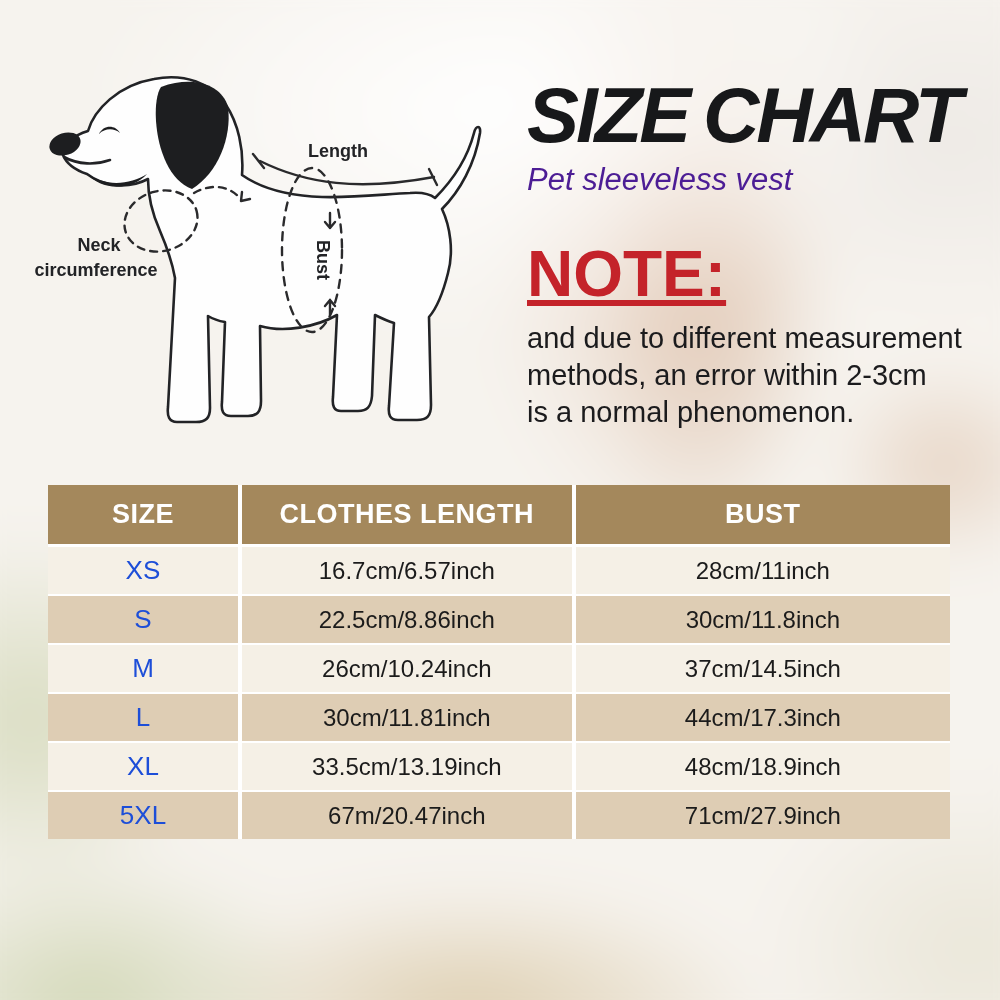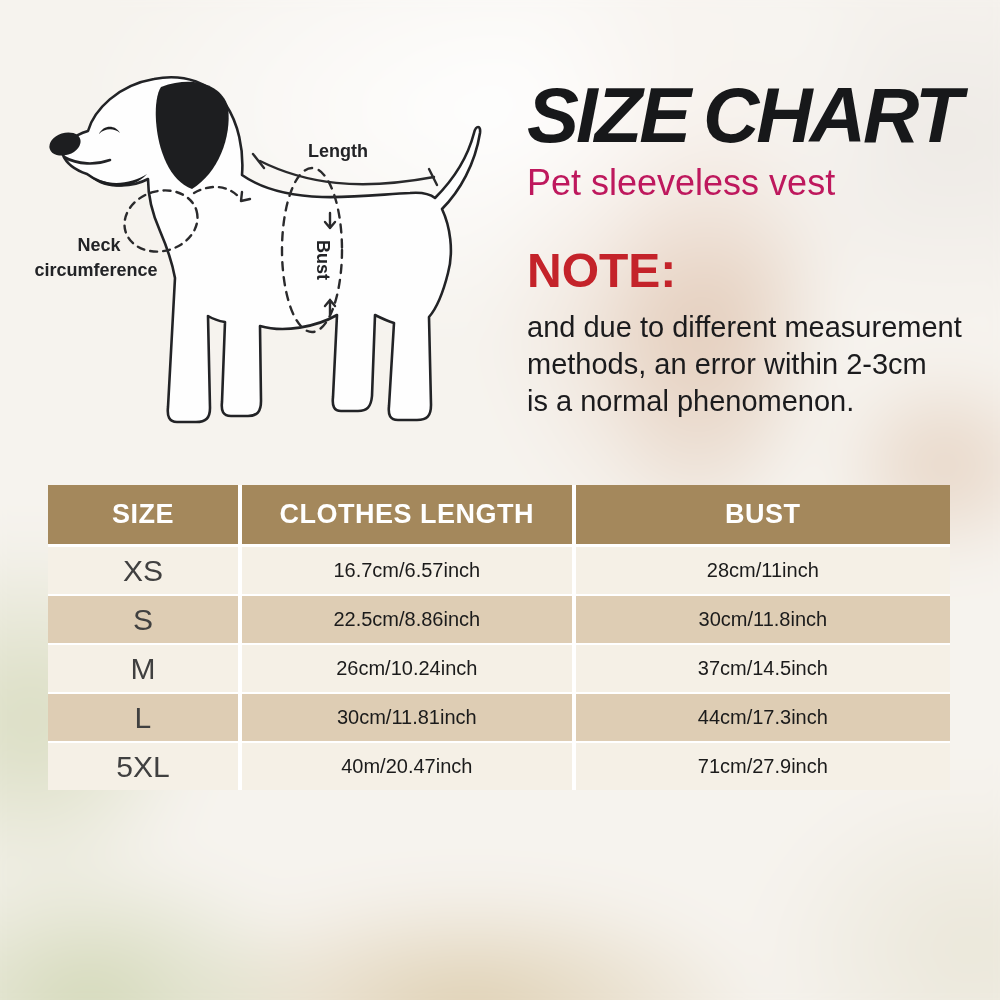--- a/index.html
+++ b/index.html
@@ -25,38 +25,38 @@
   }
   .dog-wrap{position:absolute;left:29px;top:65px;width:475px;height:420px;}
   .dog-wrap svg{display:block;width:100%;height:100%;}
   .svg-label{font-family:"Liberation Sans",sans-serif;font-weight:bold;font-size:18px;fill:#222326;}
 
   .right-col{position:absolute;left:527px;top:68px;width:455px;margin-top:8px;}
   .title{
     font-size:78px;font-weight:bold;font-style:italic;line-height:1;
     letter-spacing:-3px;word-spacing:-4px;color:#17181a;white-space:nowrap;
   }
-  .subtitle{font-size:36px;line-height:1.15;margin-top:8px;color:#be185d;}
-  .note-label{margin-top:44px;font-size:48px;line-height:1;font-weight:bold;color:#C4232A;}
+  .subtitle{font-size:31px;line-height:1.15;margin-top:8px;color:#4c1d95;font-style:italic;}
+  .note-label{margin-top:44px;font-size:64px;line-height:1;font-weight:bold;color:#C4232A;text-decoration:underline;}
   .note-text{margin-top:14px;font-size:29px;line-height:37px;color:#1b1b1d;}
 
   table.size-table{
     position:absolute;left:48px;top:485px;width:902px;
     border-collapse:separate;border-spacing:0;table-layout:fixed;
   }
   table.size-table th{
     height:57px;background:#A4885C;color:#FFFFFF;
     font-size:27px;font-weight:bold;letter-spacing:0.5px;
     text-align:center;vertical-align:middle;
   }
   table.size-table td{
     height:45px;text-align:center;vertical-align:middle;
-    font-size:20px;color:#1b1b1b;
+    font-size:24px;color:#1b1b1b;
   }
-  table.size-table td.size-cell{font-size:30px;color:#404040;}
+  table.size-table td.size-cell{font-size:26px;color:#1d4ed8;}
   table.size-table th:nth-child(-n+2),
   table.size-table td:nth-child(-n+2){border-right:4px solid #fff;}
   table.size-table th{border-bottom:3px solid #fff;}
   table.size-table td{border-bottom:2px solid #fff;}
   table.size-table tbody tr:last-child td{border-bottom:none;}
   table.size-table tbody tr:nth-child(odd){background:#F5F0E6;}
   table.size-table tbody tr:nth-child(even){background:#DECDB4;}
 </style>
 </head>
 <body>
@@ -148,19 +148,24 @@
         <td class="size-cell">M</td>
         <td>26cm/10.24inch</td>
         <td>37cm/14.5inch</td>
       </tr>
       <tr>
         <td class="size-cell">L</td>
         <td>30cm/11.81inch</td>
         <td>44cm/17.3inch</td>
       </tr>
       <tr>
+        <td class="size-cell">XL</td>
+        <td>33.5cm/13.19inch</td>
+        <td>48cm/18.9inch</td>
+      </tr>
+      <tr>
         <td class="size-cell">5XL</td>
-        <td>40m/20.47inch</td>
+        <td>67m/20.47inch</td>
         <td>71cm/27.9inch</td>
       </tr>
     </tbody>
   </table>
 </div>
 
 </body></html>

